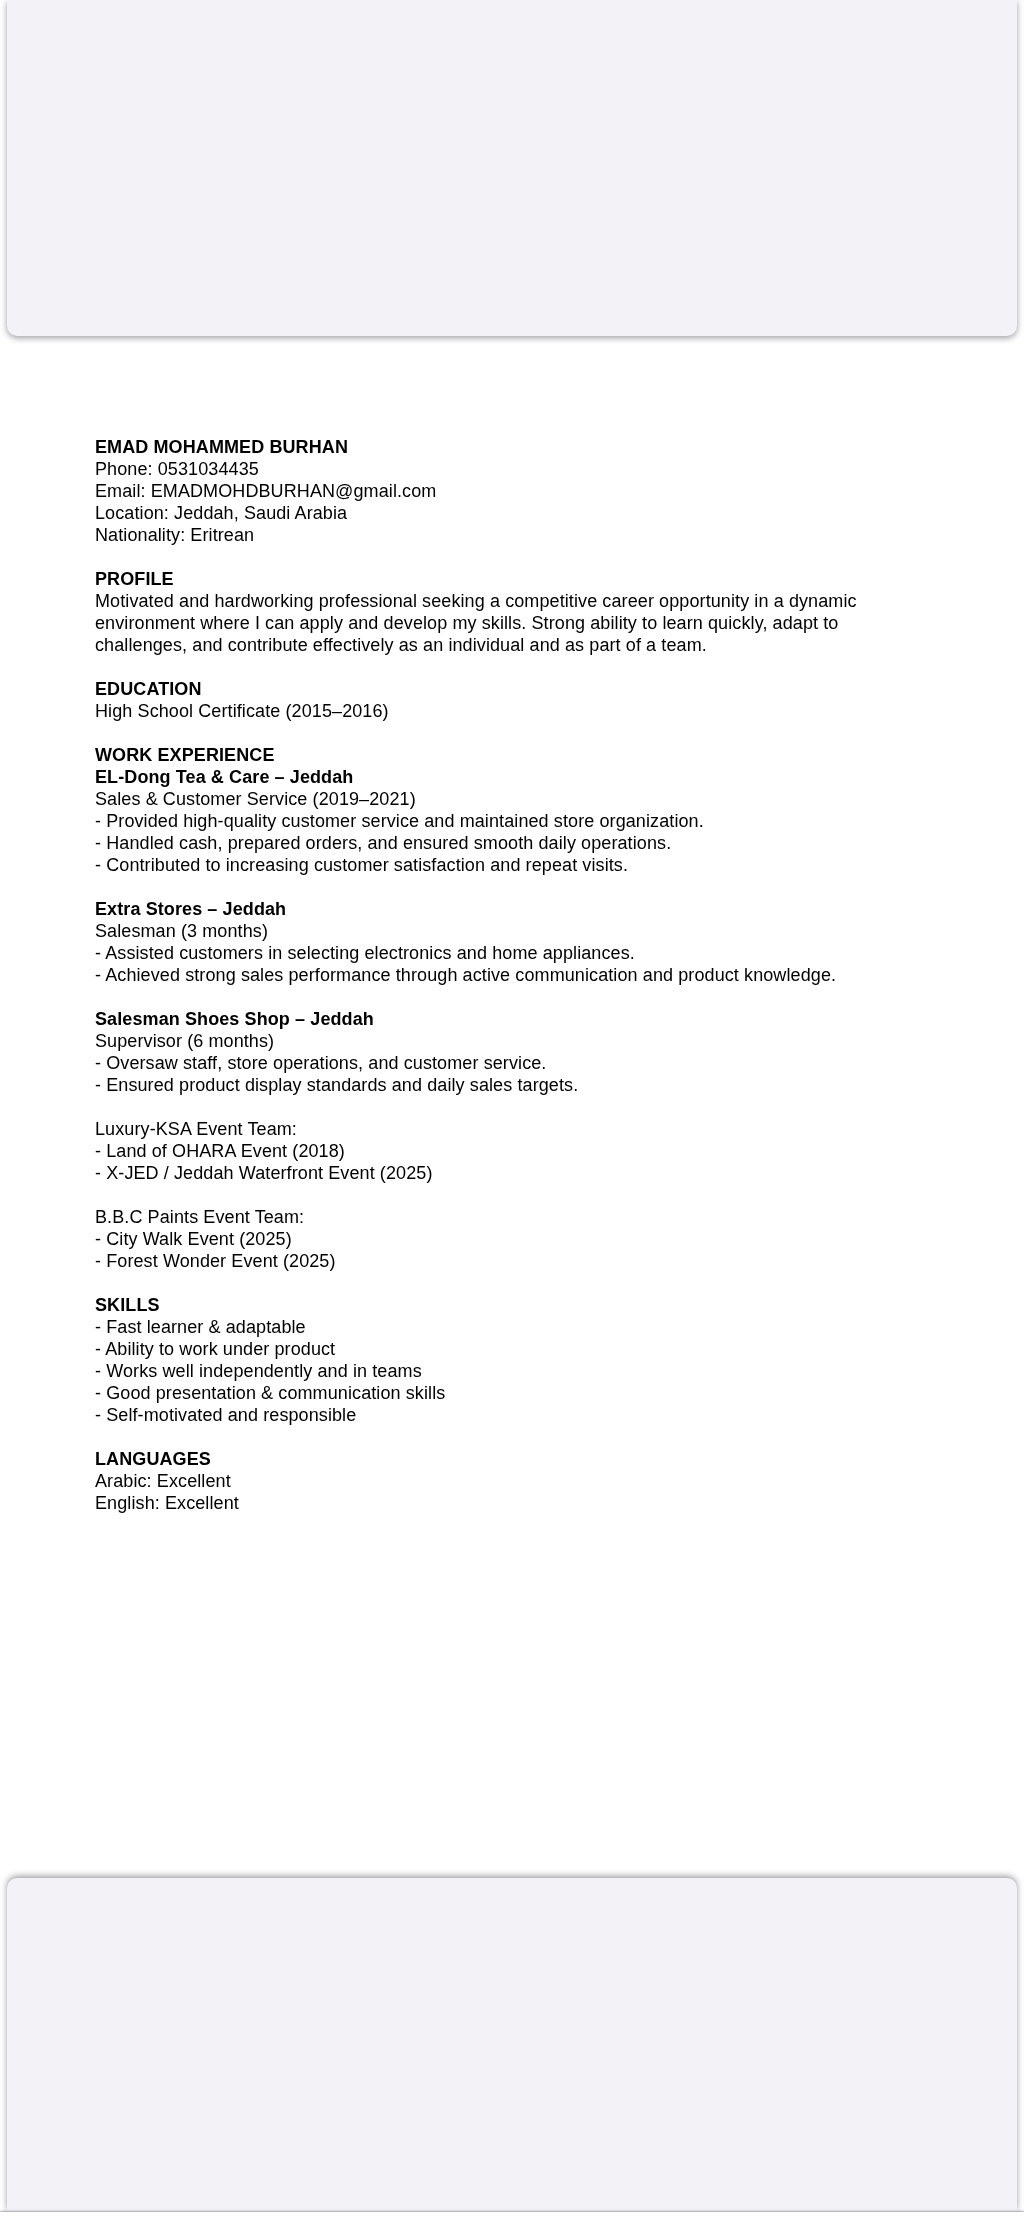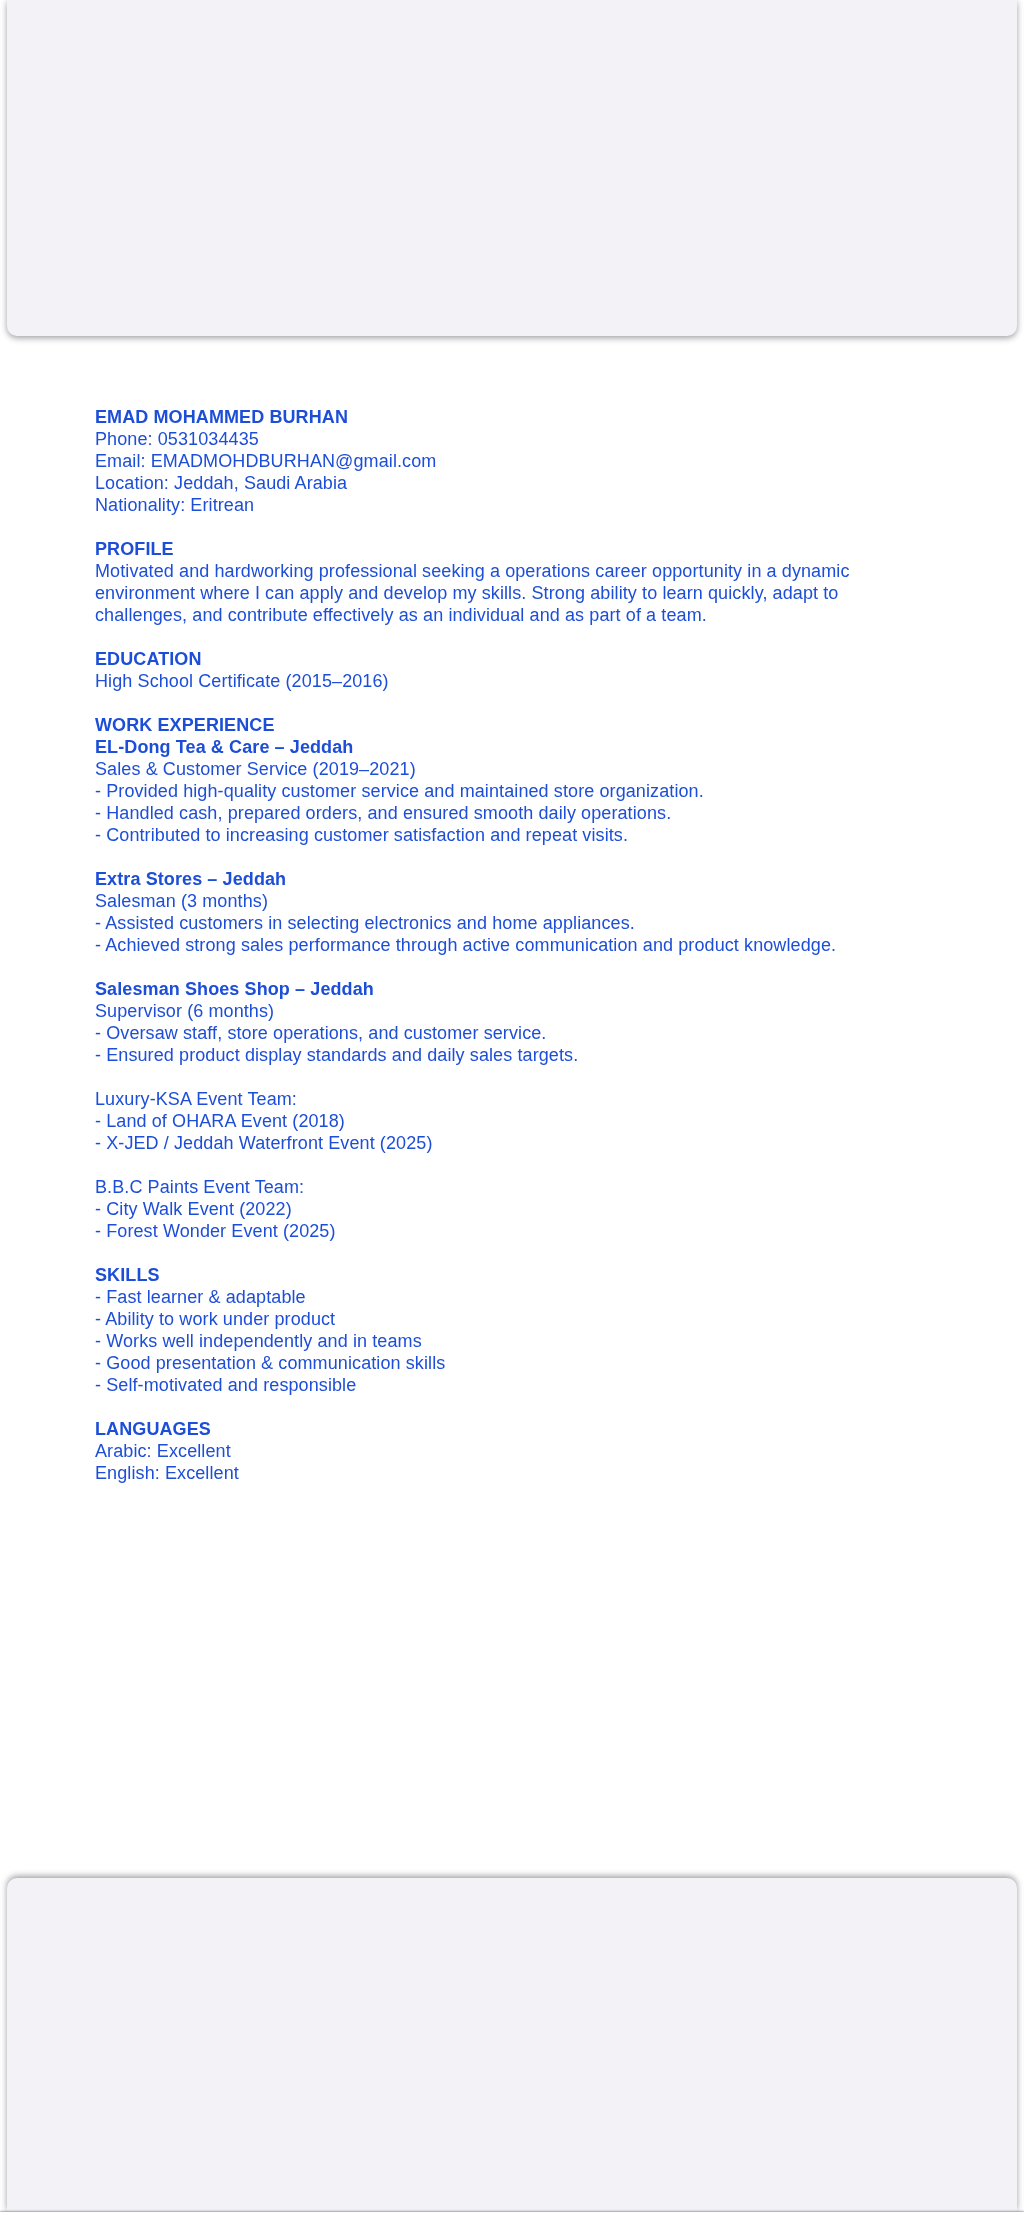--- a/index.html
+++ b/index.html
@@ -29,24 +29,24 @@
   .paper {
     position: absolute;
     top: 336px;
     left: 0;
     right: 0;
     height: 1542px;
     background: var(--paper-bg, #ffffff);
     z-index: 1;
   }
   .doc-content {
-    padding: 70px 89px 0 95px;
+    padding: 100px 89px 0 95px;
     font-size: 18px;
     line-height: 22px;
-    color: #1d4ed8;
+    color: #000000;
     letter-spacing: 0.1px;
   }
   .block { min-height: 22px; }
   .block.heading { font-weight: bold; }
   .block.spacer { height: 22px; }
   .panel-bottom {
     position: absolute;
     top: 1878px;
     left: 7px;
     right: 7px;
@@ -73,21 +73,21 @@
   <div class="panel-top"></div>
   <div class="paper">
     <div class="doc-content">
         <div class="block heading">EMAD MOHAMMED BURHAN</div>
         <div class="block text">Phone: 0531034435</div>
         <div class="block text">Email: EMADMOHDBURHAN@gmail.com</div>
         <div class="block text">Location: Jeddah, Saudi Arabia</div>
         <div class="block text">Nationality: Eritrean</div>
         <div class="block spacer"></div>
         <div class="block heading">PROFILE</div>
-        <div class="block text">Motivated and hardworking professional seeking a operations career opportunity in a dynamic environment where I can apply and develop my skills. Strong ability to learn quickly, adapt to challenges, and contribute effectively as an individual and as part of a team.</div>
+        <div class="block text">Motivated and hardworking professional seeking a competitive career opportunity in a dynamic environment where I can apply and develop my skills. Strong ability to learn quickly, adapt to challenges, and contribute effectively as an individual and as part of a team.</div>
         <div class="block spacer"></div>
         <div class="block heading">EDUCATION</div>
         <div class="block text">High School Certificate (2015–2016)</div>
         <div class="block spacer"></div>
         <div class="block heading">WORK EXPERIENCE</div>
         <div class="block heading">EL-Dong Tea &amp; Care – Jeddah</div>
         <div class="block text">Sales &amp; Customer Service (2019–2021)</div>
         <div class="block text">- Provided high-quality customer service and maintained store organization.</div>
         <div class="block text">- Handled cash, prepared orders, and ensured smooth daily operations.</div>
         <div class="block text">- Contributed to increasing customer satisfaction and repeat visits.</div>
@@ -100,21 +100,21 @@
         <div class="block heading">Salesman Shoes Shop – Jeddah</div>
         <div class="block text">Supervisor (6 months)</div>
         <div class="block text">- Oversaw staff, store operations, and customer service.</div>
         <div class="block text">- Ensured product display standards and daily sales targets.</div>
         <div class="block spacer"></div>
         <div class="block text">Luxury-KSA Event Team:</div>
         <div class="block text">- Land of OHARA Event (2018)</div>
         <div class="block text">- X-JED / Jeddah Waterfront Event (2025)</div>
         <div class="block spacer"></div>
         <div class="block text">B.B.C Paints Event Team:</div>
-        <div class="block text">- City Walk Event (2022)</div>
+        <div class="block text">- City Walk Event (2025)</div>
         <div class="block text">- Forest Wonder Event (2025)</div>
         <div class="block spacer"></div>
         <div class="block heading">SKILLS</div>
         <div class="block text">- Fast learner &amp; adaptable</div>
         <div class="block text">- Ability to work under product</div>
         <div class="block text">- Works well independently and in teams</div>
         <div class="block text">- Good presentation &amp; communication skills</div>
         <div class="block text">- Self-motivated and responsible</div>
         <div class="block spacer"></div>
         <div class="block heading">LANGUAGES</div>

